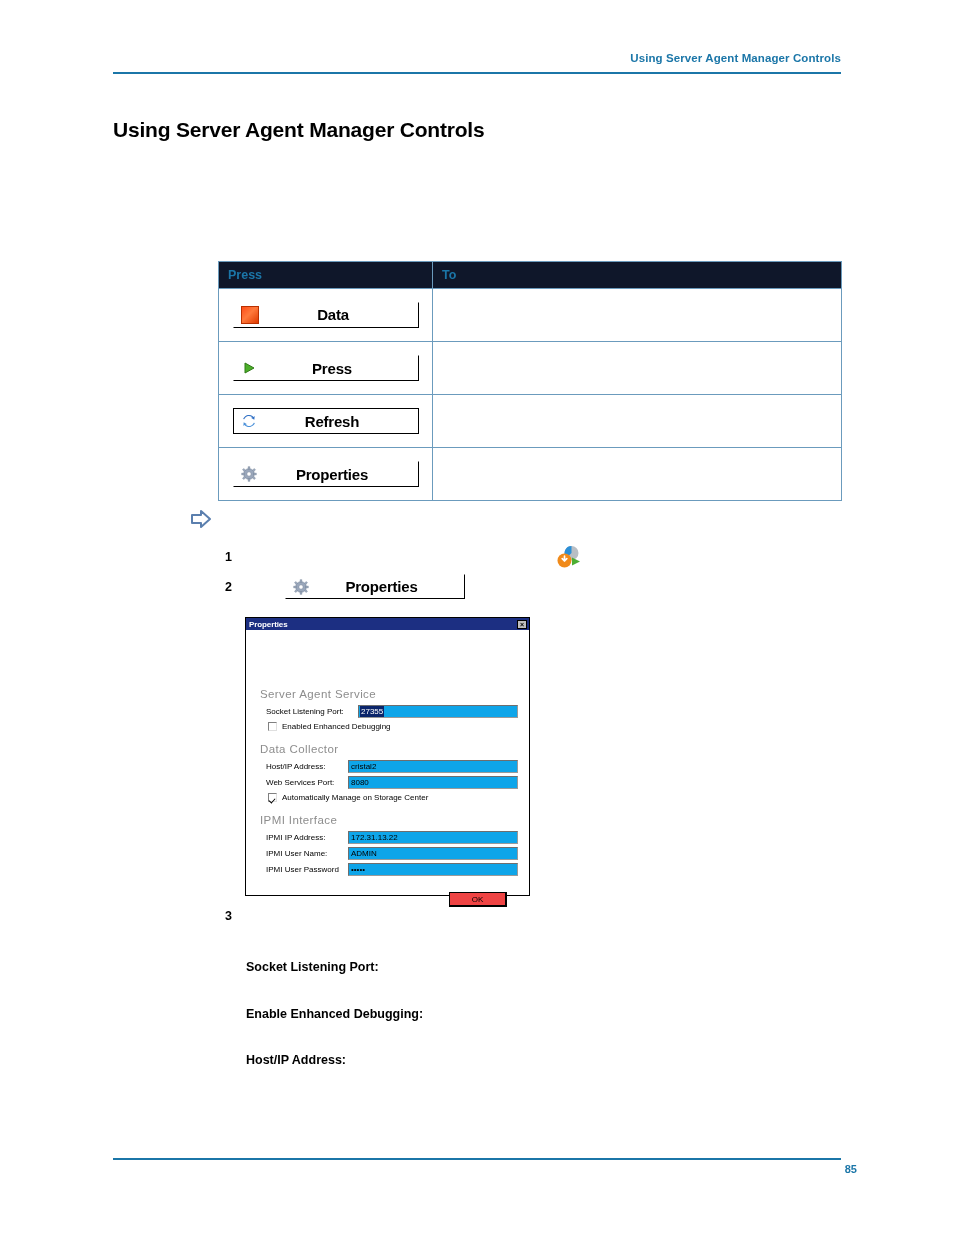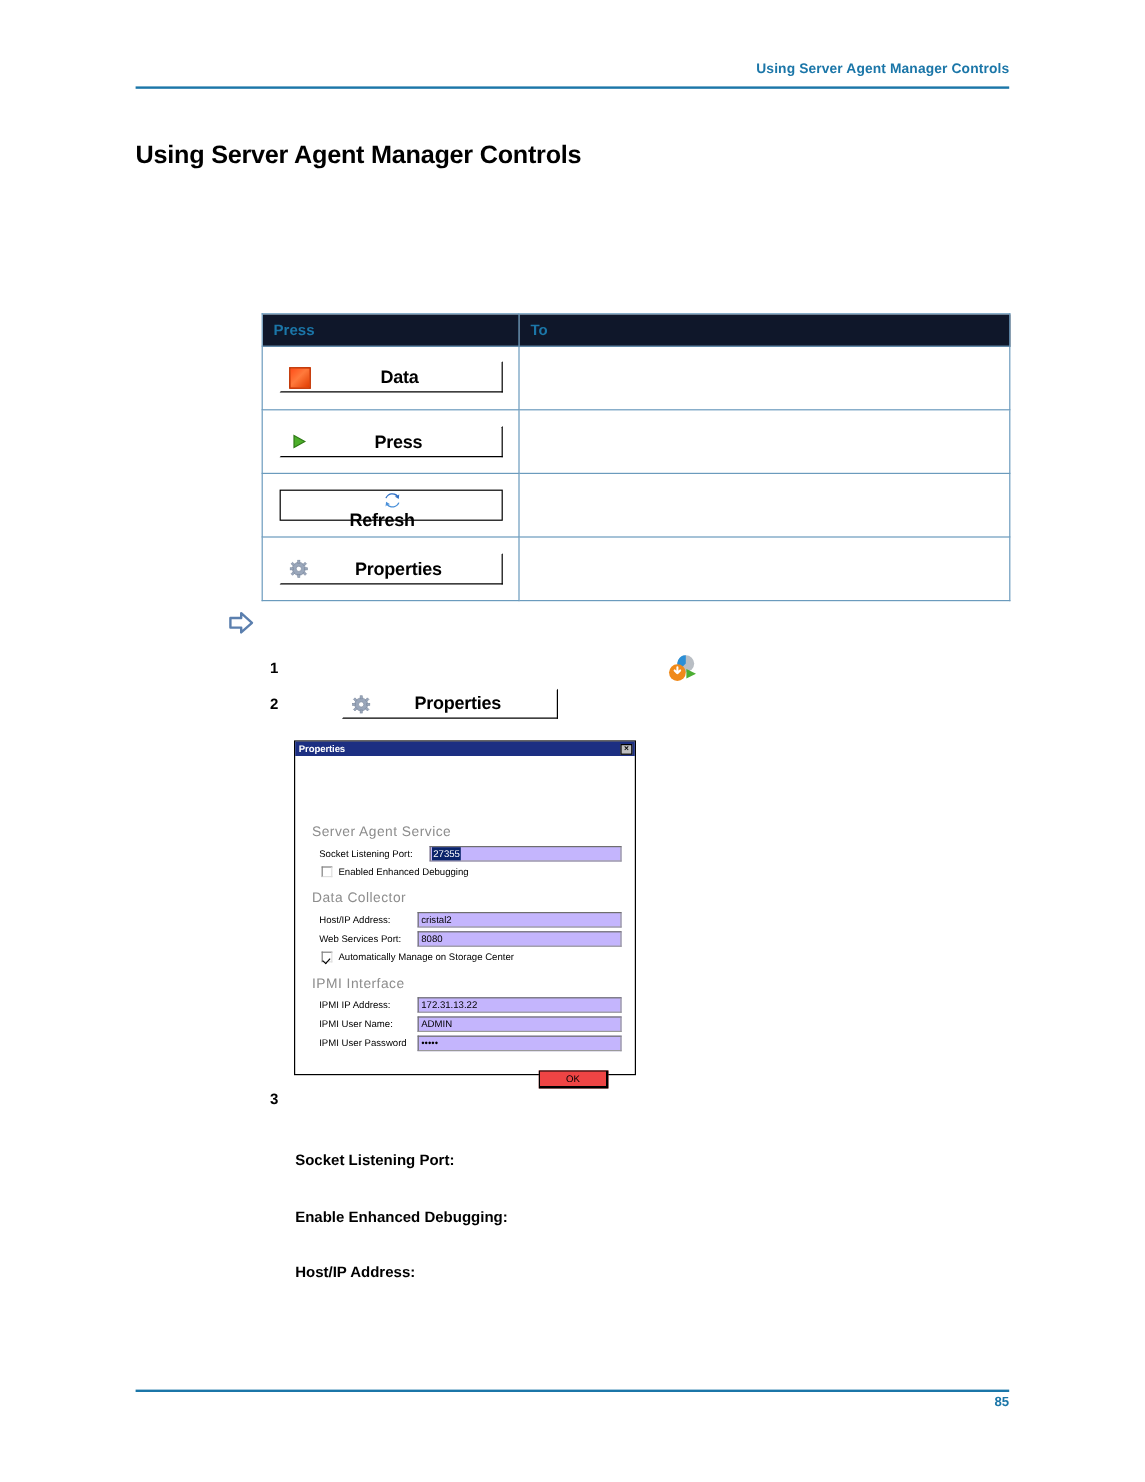--- a/index.html
+++ b/index.html
@@ -90,21 +90,20 @@
     border: 1px solid transparent;
     border-bottom: 1.6px solid #000;
     border-right: 1.6px solid #000;
     font-size: 15px;
     font-weight: bold;
     color: #000;
     letter-spacing: -.2px;
   }
   .winbtn.framed {
     border: 1.6px solid #000;
-    flex-direction: column;
   }
   .winbtn .btn-ico {
     width: 16px;
     height: 16px;
     margin-left: 7px;
     margin-right: 4px;
     flex: 0 0 auto;
     position: relative;
   }
   .winbtn .btn-label {
@@ -222,21 +221,21 @@
   .lbl-w-b { width: 91px; }
   .lbl-w-c { width: 91px; }
   .field-row input.f-input {
     flex: 1 1 auto;
     height: 13px;
     font-family: "Liberation Sans", sans-serif;
     font-size: 8px;
     border: 1px solid #9a9a9a;
     border-top-color: #6e6e6e;
     border-left-color: #6e6e6e;
-    background: #c4b5fd;
+    background: #0ea5e9;
     padding: 0 2px;
     box-sizing: border-box;
     color: #000;
     outline: none;
   }
   .sel-wrap { position: relative; flex: 1 1 auto; }
   .sel-wrap input { width: 100%; }
   .sel-highlight {
     position: absolute;
     left: 2px; top: 1px;
@@ -311,21 +310,21 @@
   .foot-rule {
     position: absolute;
     left: 113px;
     right: 113px;
     top: 1158px;
     height: 2px;
     background: #1b76a8;
   }
   .page-no {
     position: absolute;
-    right: 113px;
+    right: 97px;
     top: 1163px;
     font-size: 11px;
     font-weight: bold;
     color: #1b76a8;
   }
 </style>
 </head>
 <body>
 
 <div class="running-head">Using Server Agent Manager Controls</div>

